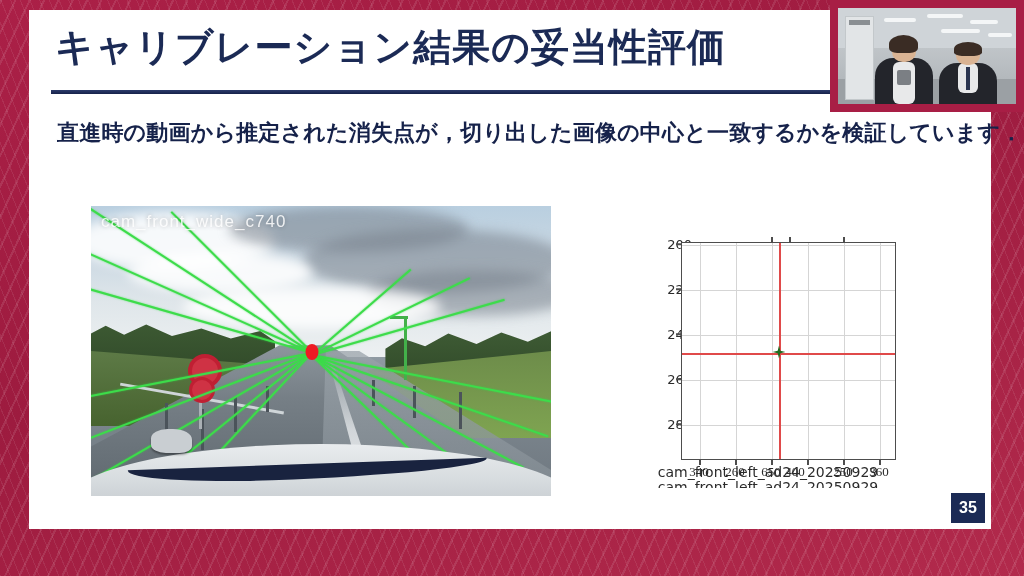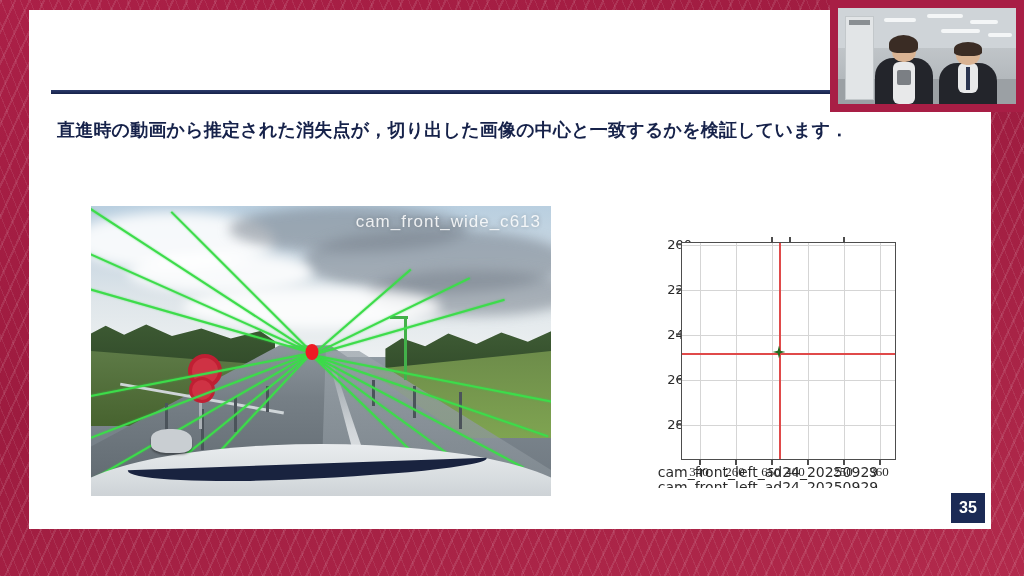--- a/index.html
+++ b/index.html
@@ -38,21 +38,21 @@
     font-family:"DejaVu Sans","Liberation Sans",sans-serif;
   }
   .title-rule{
     position:absolute;left:22px;top:80px;width:916px;height:4px;
     background:linear-gradient(#2c3c6b,#16224a);
   }
 
   
   .body-text{
     position:absolute;left:28px;top:108px;width:900px;
-    font-size:18px;font-weight:bold;color:#16224a;
+    font-size:22px;font-weight:bold;color:#16224a;
     letter-spacing:.2px;white-space:nowrap;
     font-family:"DejaVu Sans","Liberation Sans",sans-serif;
   }
 
   
   .photo{
     position:absolute;left:62px;top:196px;width:460px;height:290px;
     overflow:hidden;background:#6c7a86;
   }
   .sky{
@@ -130,21 +130,21 @@
   .pole-light::before{content:"";position:absolute;left:-14px;top:0;width:18px;height:3px;background:#43b04a;}
   .green-line{position:absolute;background:#3ddc4a;transform-origin:0 0;box-shadow:0 0 2px rgba(50,220,70,.7);}
   .vp-dot{
     position:absolute;left:48.1%;top:50.5%;width:13px;height:16px;
     background:#ee1b24;border-radius:50%;transform:translate(-50%,-50%);
   }
   .photo-label{
     position:absolute;left:10px;top:6px;right:10px;
     font-size:17px;color:rgba(255,255,255,.85);
     letter-spacing:1px;white-space:nowrap;
-    display:flex;justify-content:flex-end;
+    display:flex;justify-content:flex-start;
     text-shadow:0 0 4px rgba(0,0,0,.25);
   }
 
   
   .plot-wrap{position:absolute;left:594px;top:218px;width:290px;height:262px;}
   .axes{
     position:absolute;left:58px;top:14px;width:215px;height:218px;
     background:#ffffff;border:1.5px solid #4d4d4d;box-sizing:border-box;
   }
   .gl{position:absolute;background:#d5d5d5;}
@@ -214,20 +214,21 @@
   }
 </style>
 </head>
 <body>
 
 <div class="stage">
   <div class="frame-bg"></div>
 
   <div class="slide">
 
+    <div class="title">キャリブレーション結果の妥当性評価</div>
     <div class="title-rule"></div>
     <div class="body-text">直進時の動画から推定された消失点が，切り出した画像の中心と一致するかを検証しています．</div>
 
     <div class="photo">
       <div class="sky"></div>
       <div class="cloud" style="left:-4%;top:2%;width:44%;height:20%;"></div>
       <div class="cloud d" style="left:30%;top:0%;width:52%;height:16%;"></div>
       <div class="cloud d" style="left:46%;top:8%;width:58%;height:22%;"></div>
       <div class="cloud" style="left:8%;top:16%;width:40%;height:14%;"></div>
       <div class="cloud d" style="left:60%;top:22%;width:46%;height:16%;"></div>
@@ -275,21 +276,21 @@
       <div class="green-line" style="left:48%;top:51%;width:130px;height:2px;transform:rotate(-41deg);"></div>
 
       <div class="hood"></div>
       <div class="wiper"></div>
       <div class="mirror"></div>
 
       <div class="vp-dot"></div>
 
       <div class="photo-label">
         <span>cam_front_wide_c</span>
-        <span>613</span>
+        <span>740</span>
       </div>
     </div>
 
     <div class="plot-wrap">
 
       <div class="ytick" style="top:16px;">200</div>
       <div class="ytick" style="top:61px;">220</div>
       <div class="ytick" style="top:106px;">240</div>
       <div class="ytick" style="top:151px;">260</div>
       <div class="ytick" style="top:196px;">280</div>

